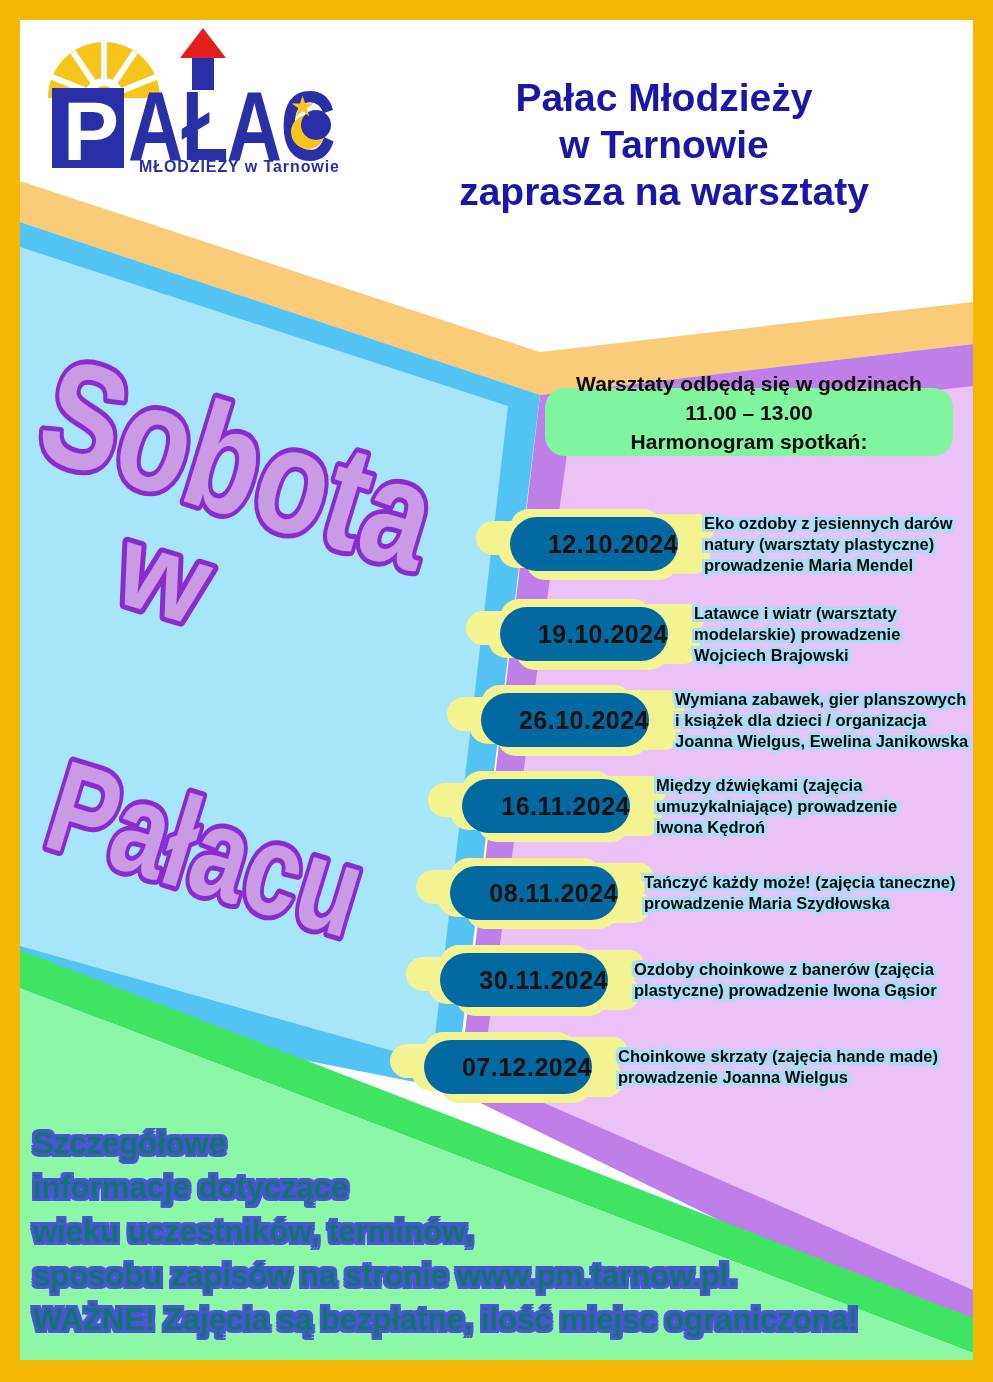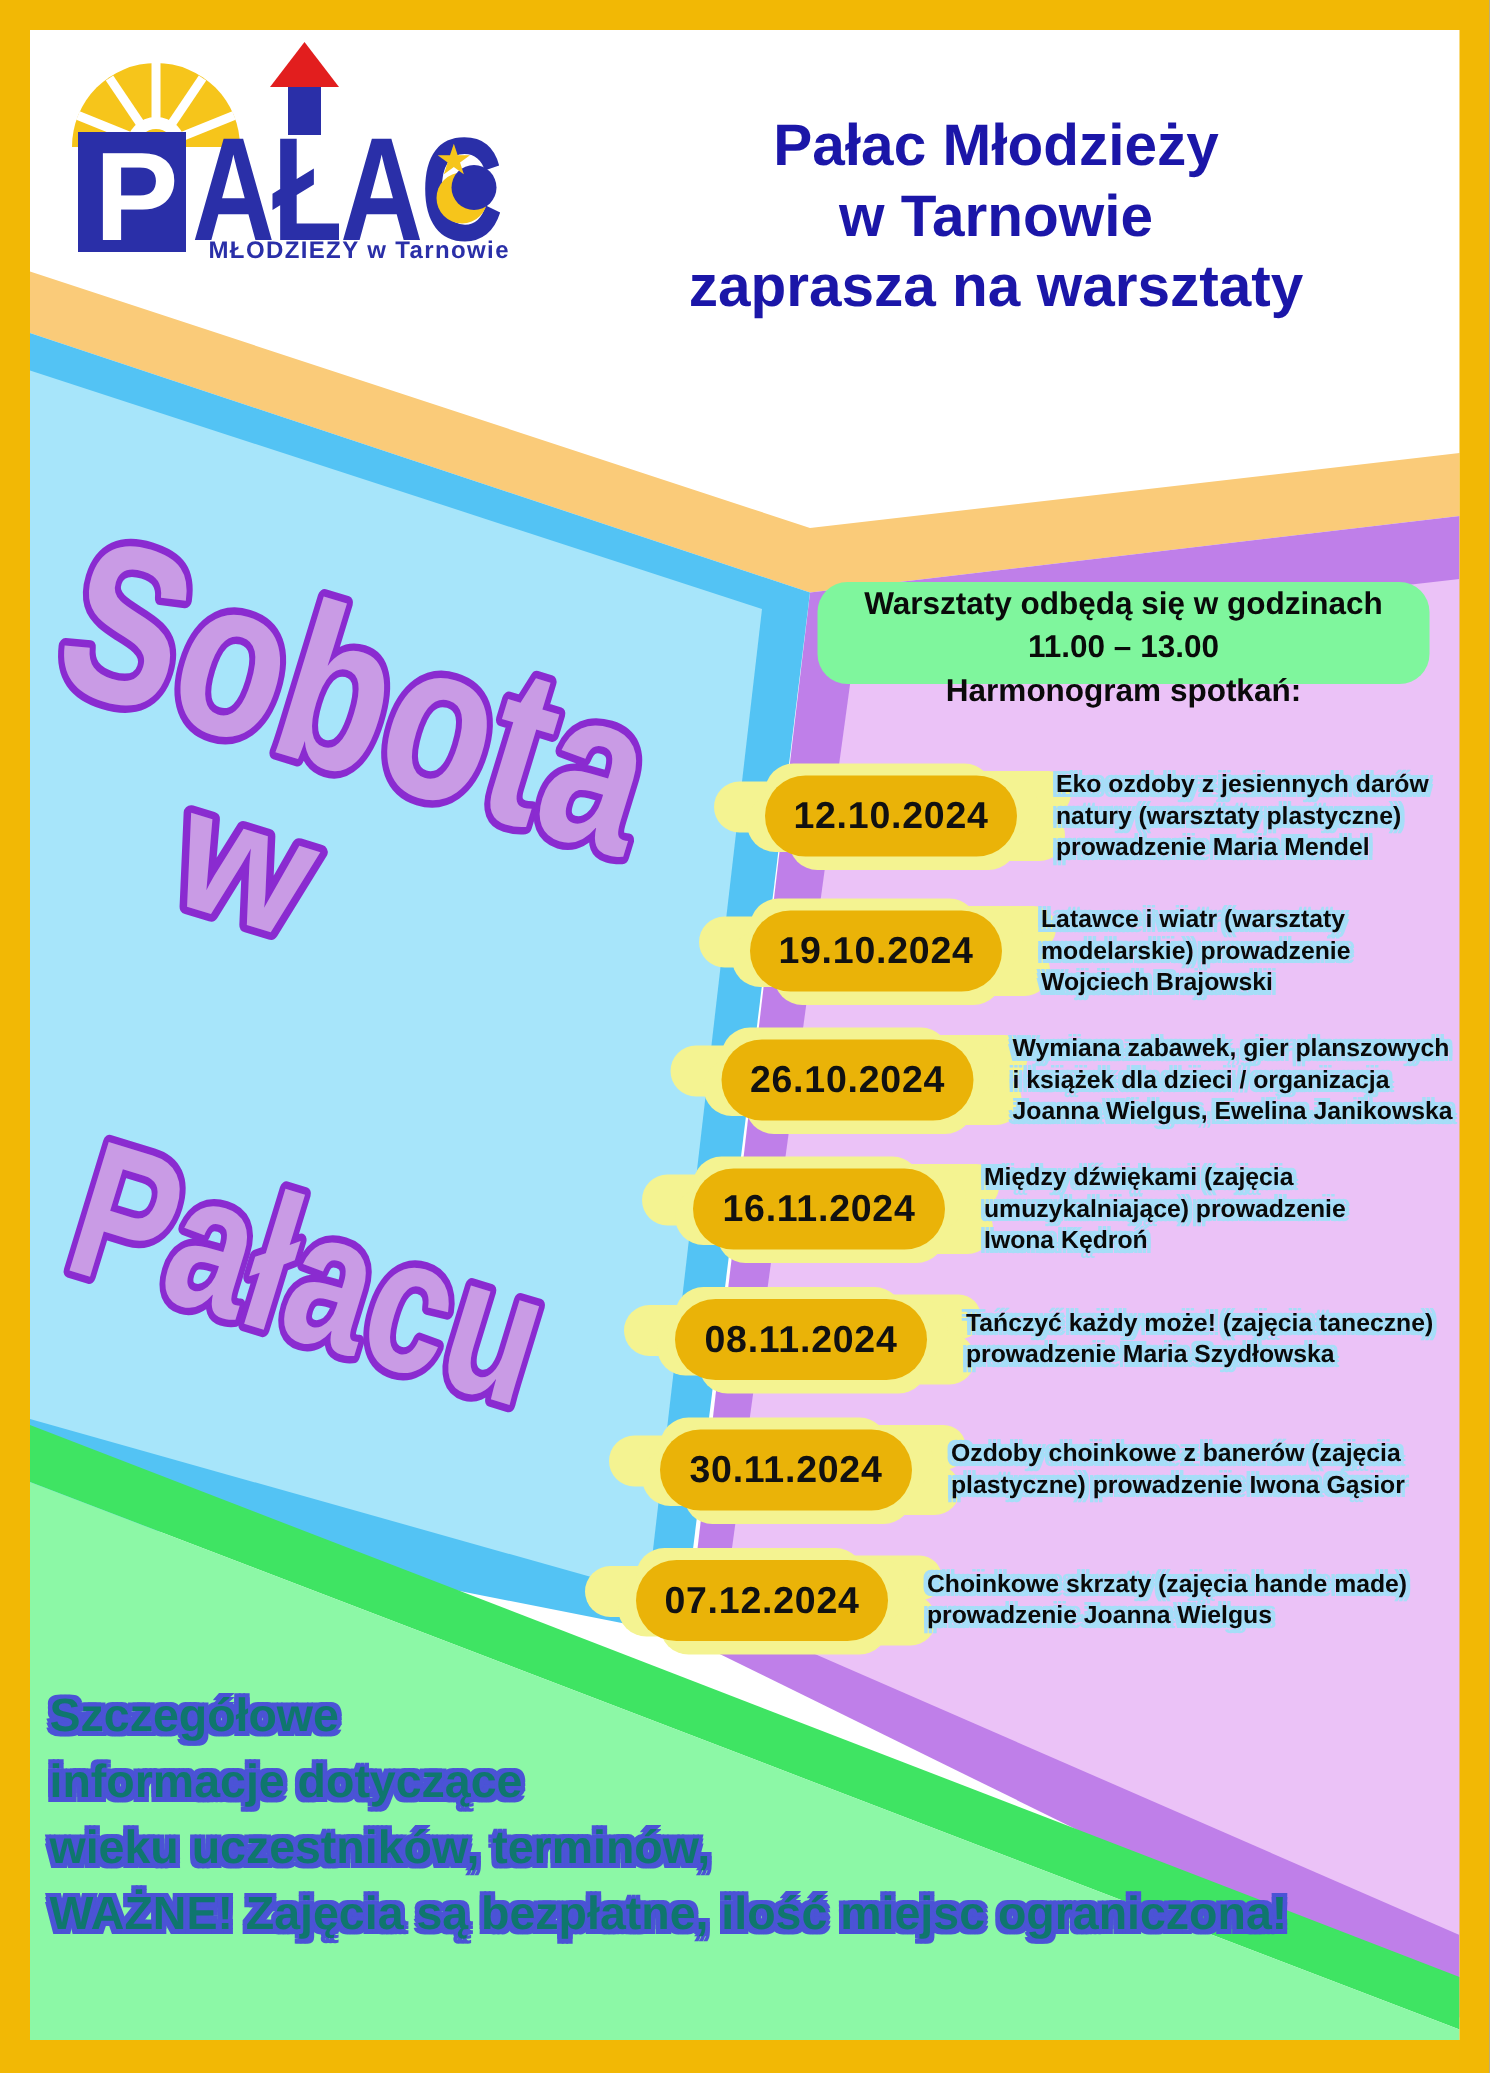--- a/index.html
+++ b/index.html
@@ -16,30 +16,30 @@
 
   
   .hand{position:absolute;left:10px;top:260px;width:480px;height:700px;}
   .hand text{fill:#C99BE5;stroke:#8A2BD0;stroke-width:10px;paint-order:stroke;
              stroke-linejoin:round;stroke-linecap:round;font-weight:bold;
              font-family:"Liberation Sans","DejaVu Sans",sans-serif;}
 
   
   .info-box{position:absolute;left:545px;top:388px;width:408px;height:68px;
             background:#7FF69D;border-radius:20px;display:flex;flex-direction:column;
-            justify-content:flex-start;text-align:center;color:#0A0A0A;
+            justify-content:flex-end;text-align:center;color:#0A0A0A;
             font-weight:bold;font-size:21px;line-height:29px;}
 
   
   .srow{position:absolute;display:flex;align-items:center;height:92px;}
   .row1{left:510px;top:498px;} .row2{left:500px;top:588px;} .row3{left:481px;top:674px;}
   .row4{left:462px;top:760px;} .row5{left:450px;top:847px;} .row6{left:440px;top:934px;}
   .row7{left:424px;top:1021px;}
-  .cloud{flex:0 0 auto;width:168px;height:54px;background:#eab308;border-radius:28px;
-         display:flex;align-items:center;justify-content:center;
+  .cloud{flex:0 0 auto;width:168px;height:54px;background:#0369a1;border-radius:28px;
+         display:flex;align-items:center;justify-content:flex-end;
          box-shadow:-20px 5px 0 -8px #F4F391, 20px -7px 0 -6px #F4F391,
                     -8px -16px 0 -8px #F4F391, 42px 13px 0 -10px #F4F391,
                     -44px -6px 0 -10px #F4F391, 8px 17px 0 -8px #F4F391,
                     48px -15px 0 -12px #F4F391;}
   .date{color:#111;font-weight:bold;font-size:25px;letter-spacing:0.5px;}
   .desc{margin-left:26px;width:378px;color:#0A0A0A;font-weight:bold;font-size:16.5px;
         line-height:21px;
         text-shadow:-3px -3px 0 #A6DEF8,3px -3px 0 #A6DEF8,-3px 3px 0 #A6DEF8,
                     3px 3px 0 #A6DEF8,-3px 0 0 #A6DEF8,3px 0 0 #A6DEF8,
                     0 -3px 0 #A6DEF8,0 3px 0 #A6DEF8;}
@@ -185,17 +185,18 @@
           <div>prowadzenie Joanna Wielgus</div>
         </div>
     </div>
     </div>
 
   <div class="footer">
     <div id="footer-lines">
         <div>Szczegółowe</div>
         <div>informacje dotyczące</div>
         <div>wieku uczestników, terminów,</div>
+        <div>sposobu zapisów na stronie www.pm.tarnow.pl.</div>
         <div>WAŻNE! Zajęcia są bezpłatne, ilość miejsc ograniczona!</div>
       </div>
   </div>
 
 </div>
 
 </body></html>

